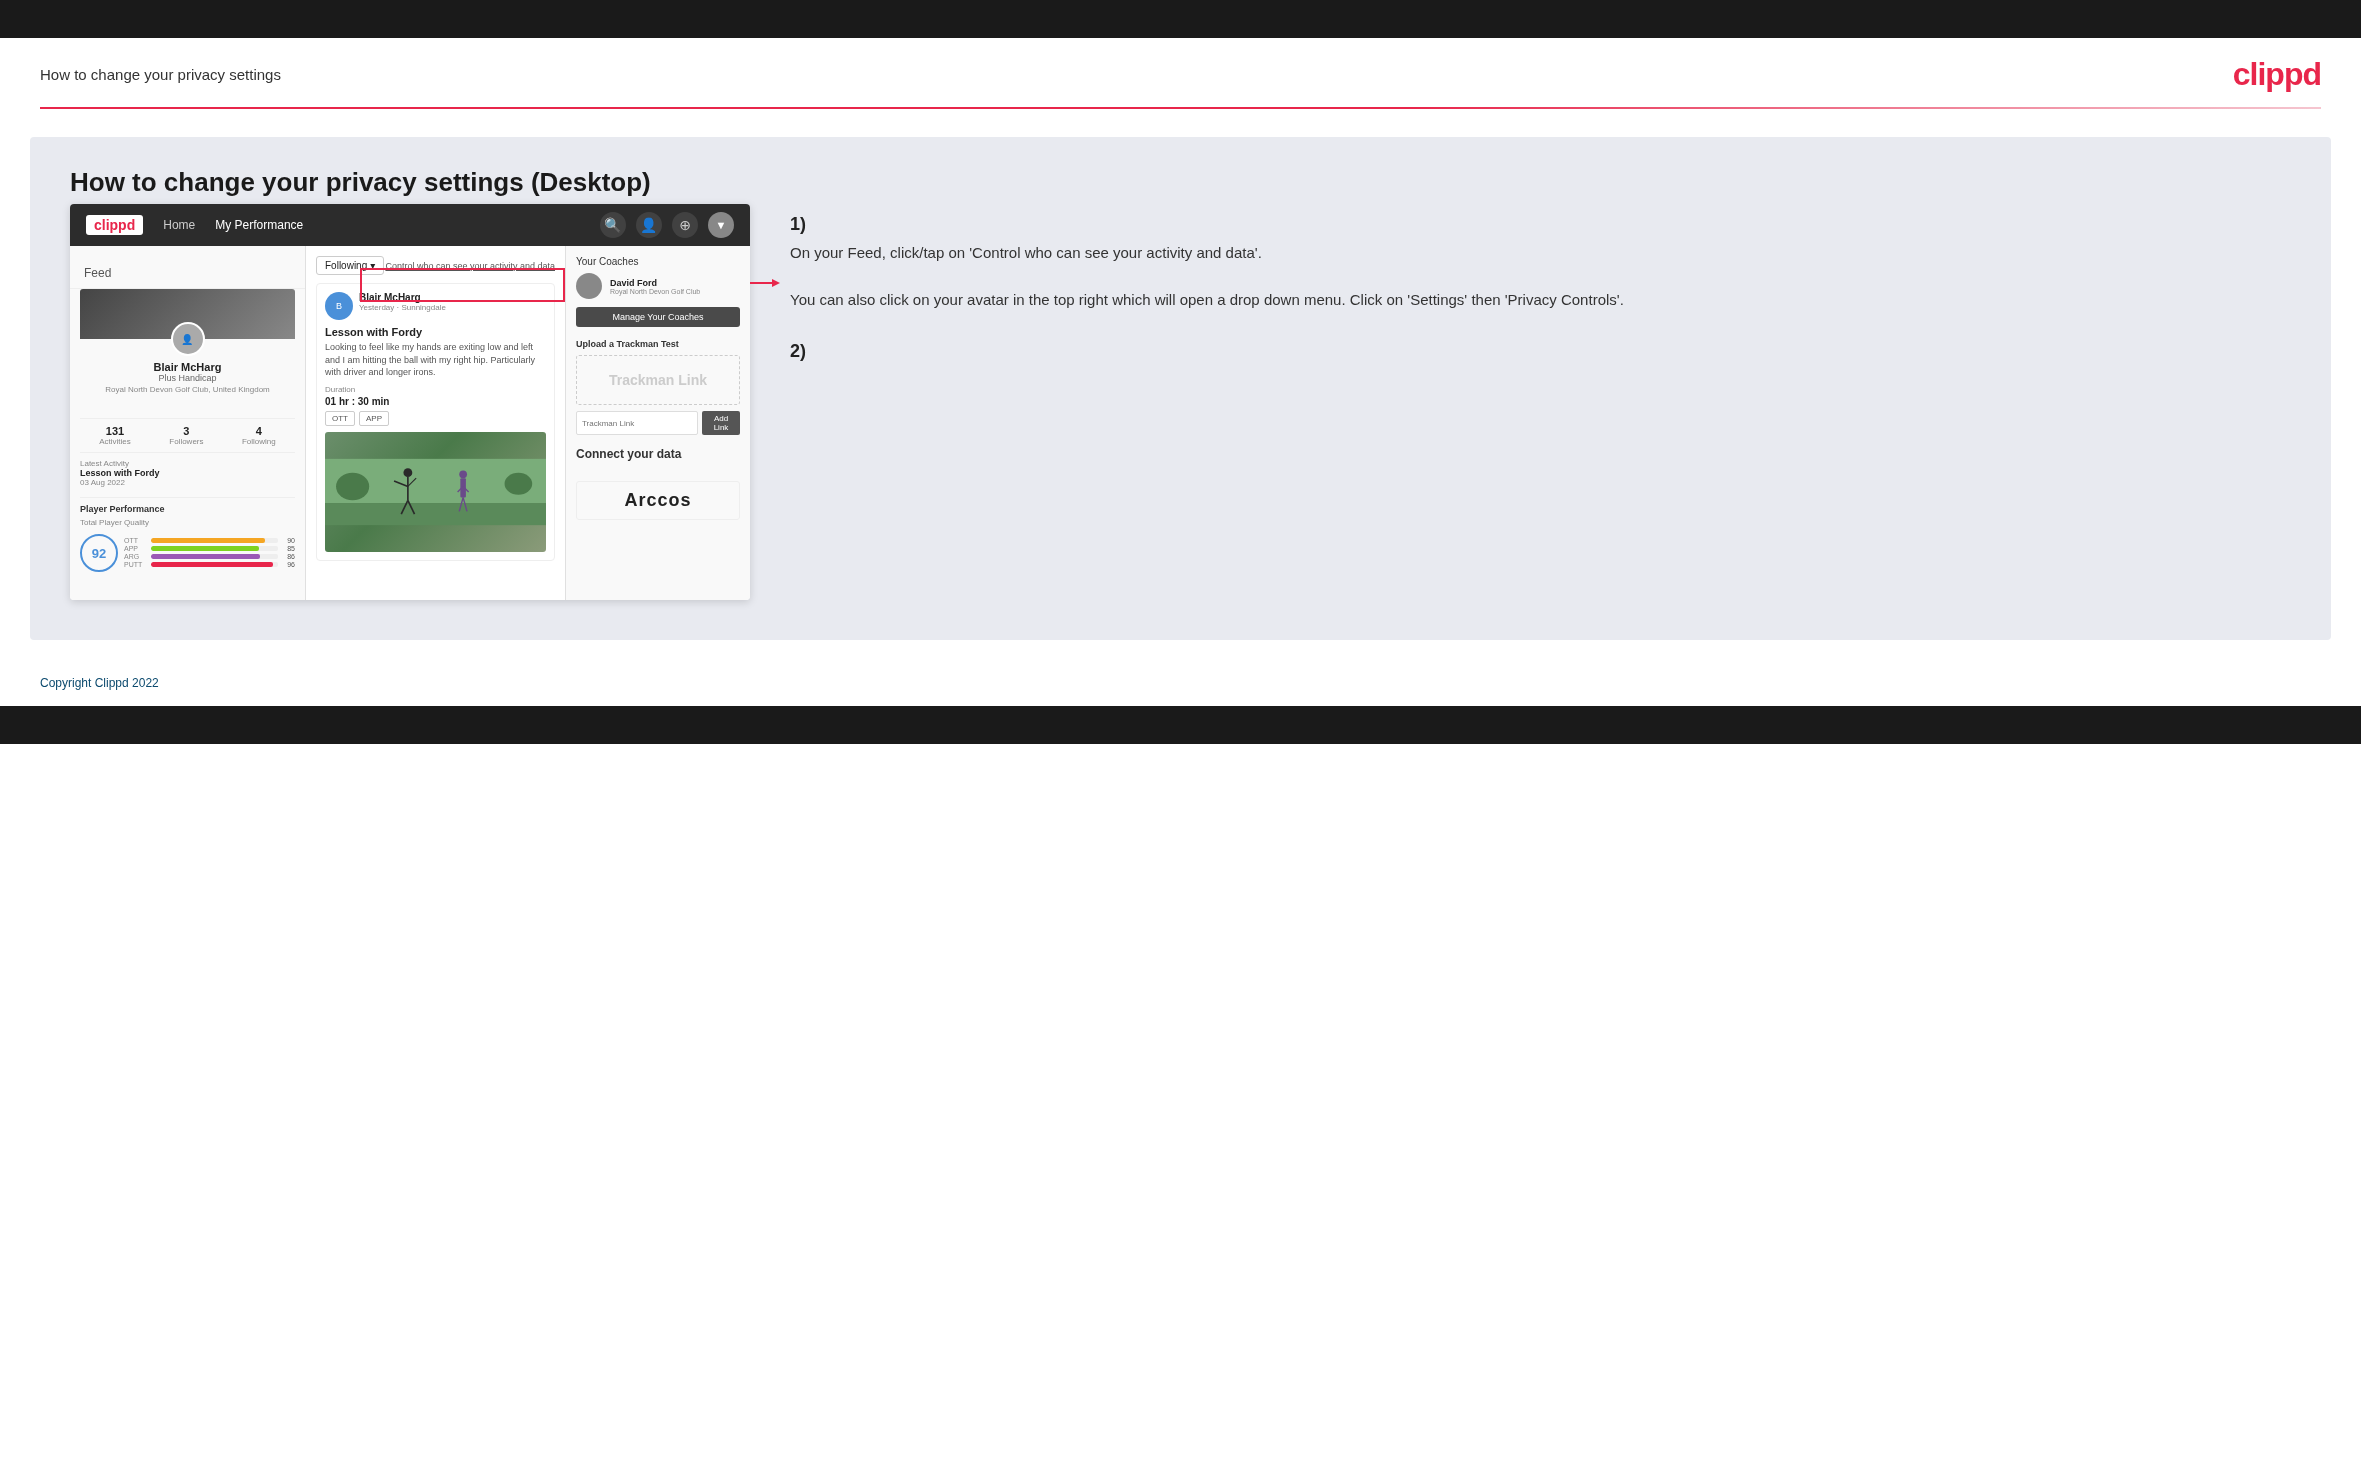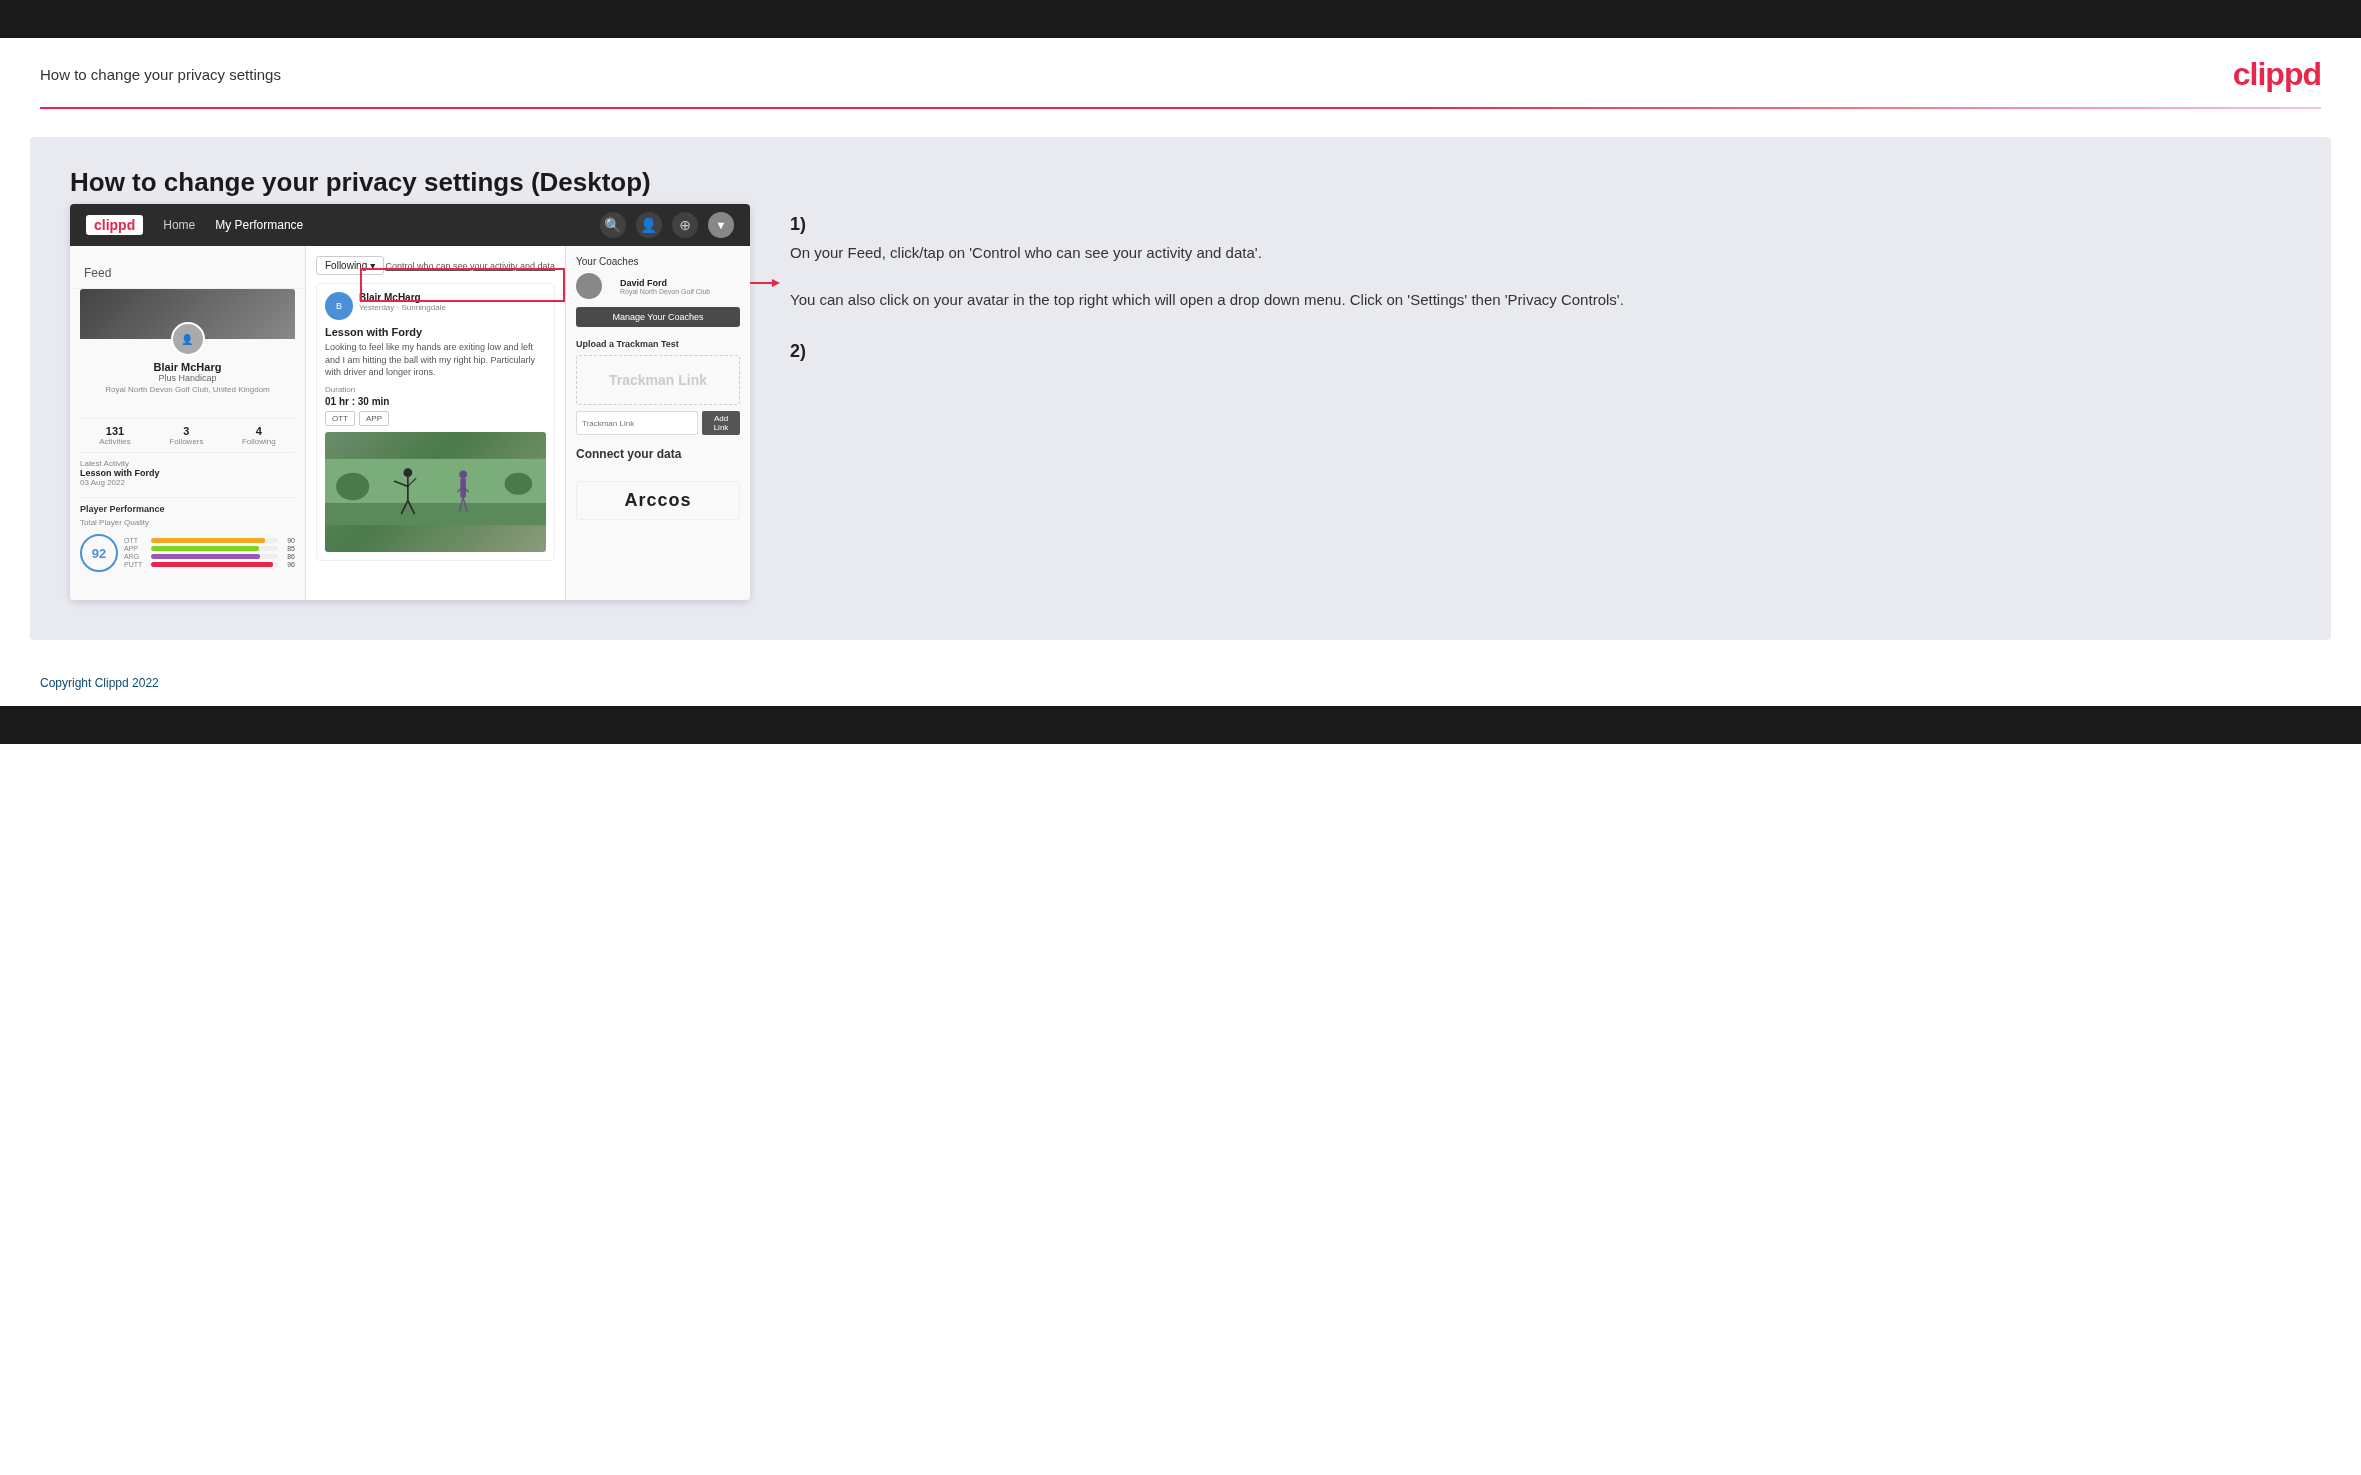--- a/index.html
+++ b/index.html
@@ -357,21 +357,21 @@
       padding: 10px;
       flex-shrink: 0;
       position: relative;
     }
 
     .coaches-section { margin-bottom: 12px; }
     .coaches-title { font-size: 10px; font-weight: normal; color: #333; margin-bottom: 6px; }
     .coach-row {
       display: flex;
       align-items: center;
-      gap: 18px;
+      gap: 8px;
       margin-bottom: 4px;
     }
     .coach-avatar {
       width: 26px;
       height: 26px;
       border-radius: 50%;
       background: #888;
       flex-shrink: 0;
     }
     .coach-name { font-size: 9px; font-weight: bold; color: #222; }

